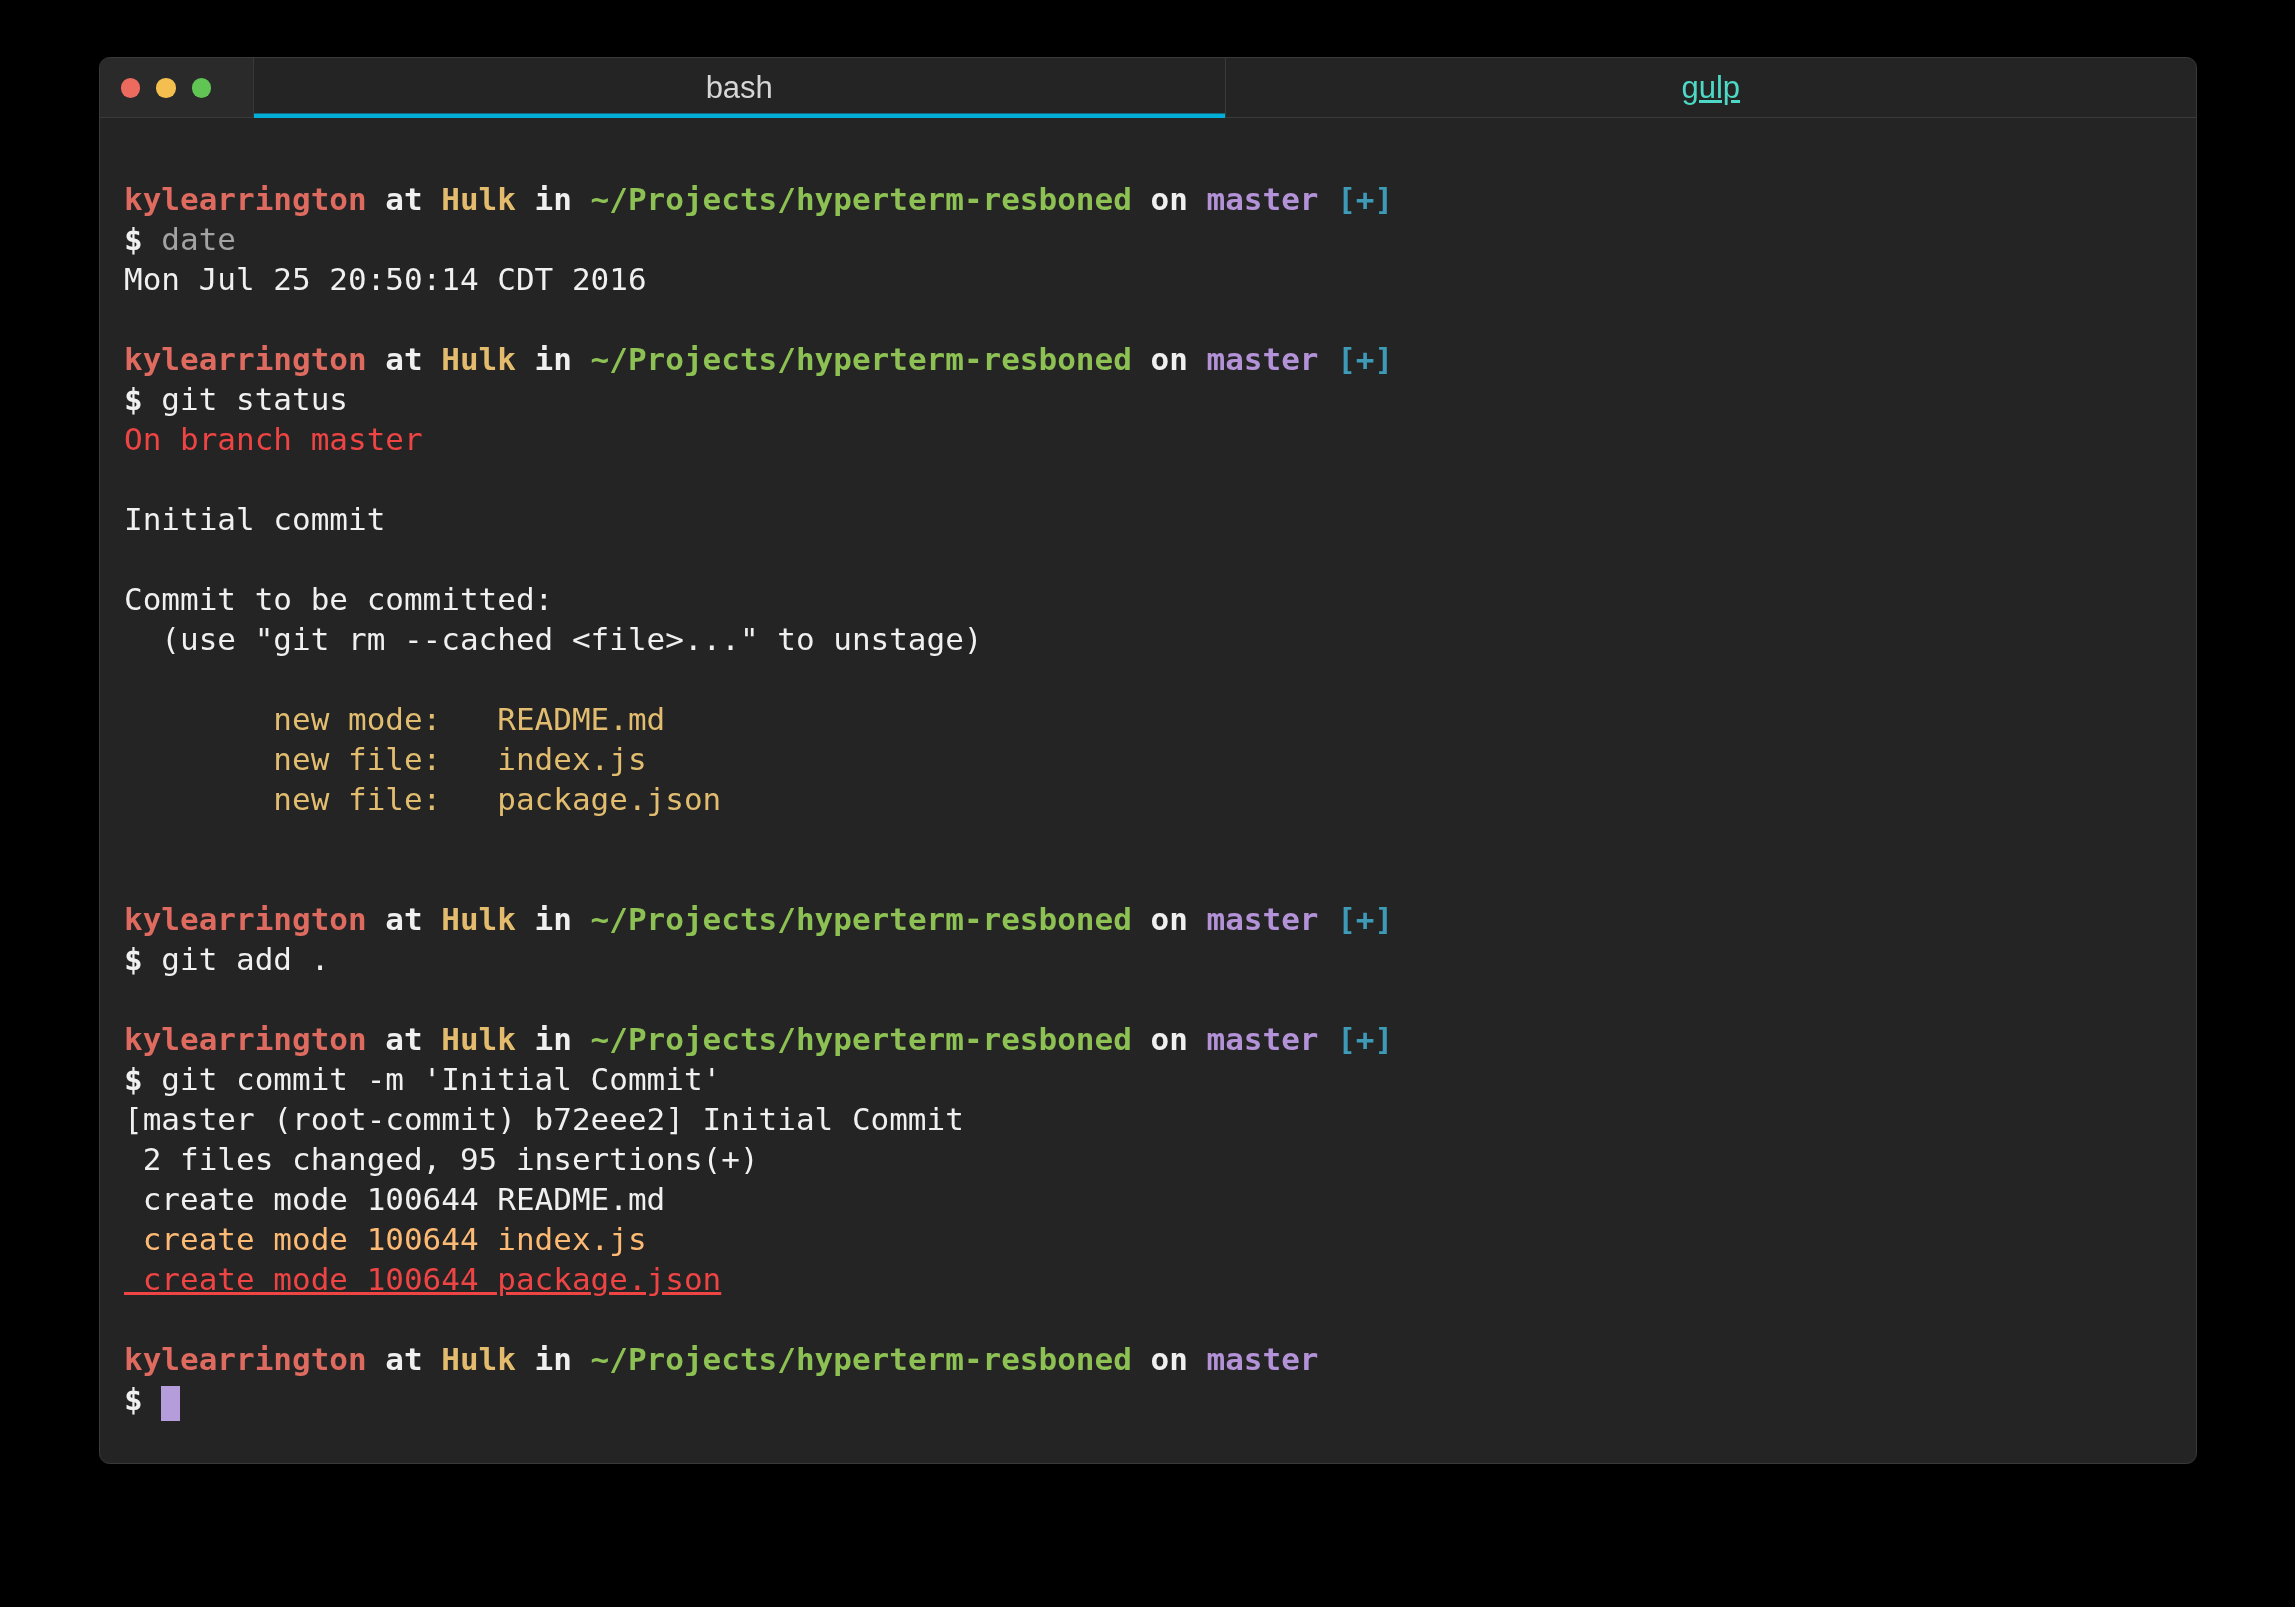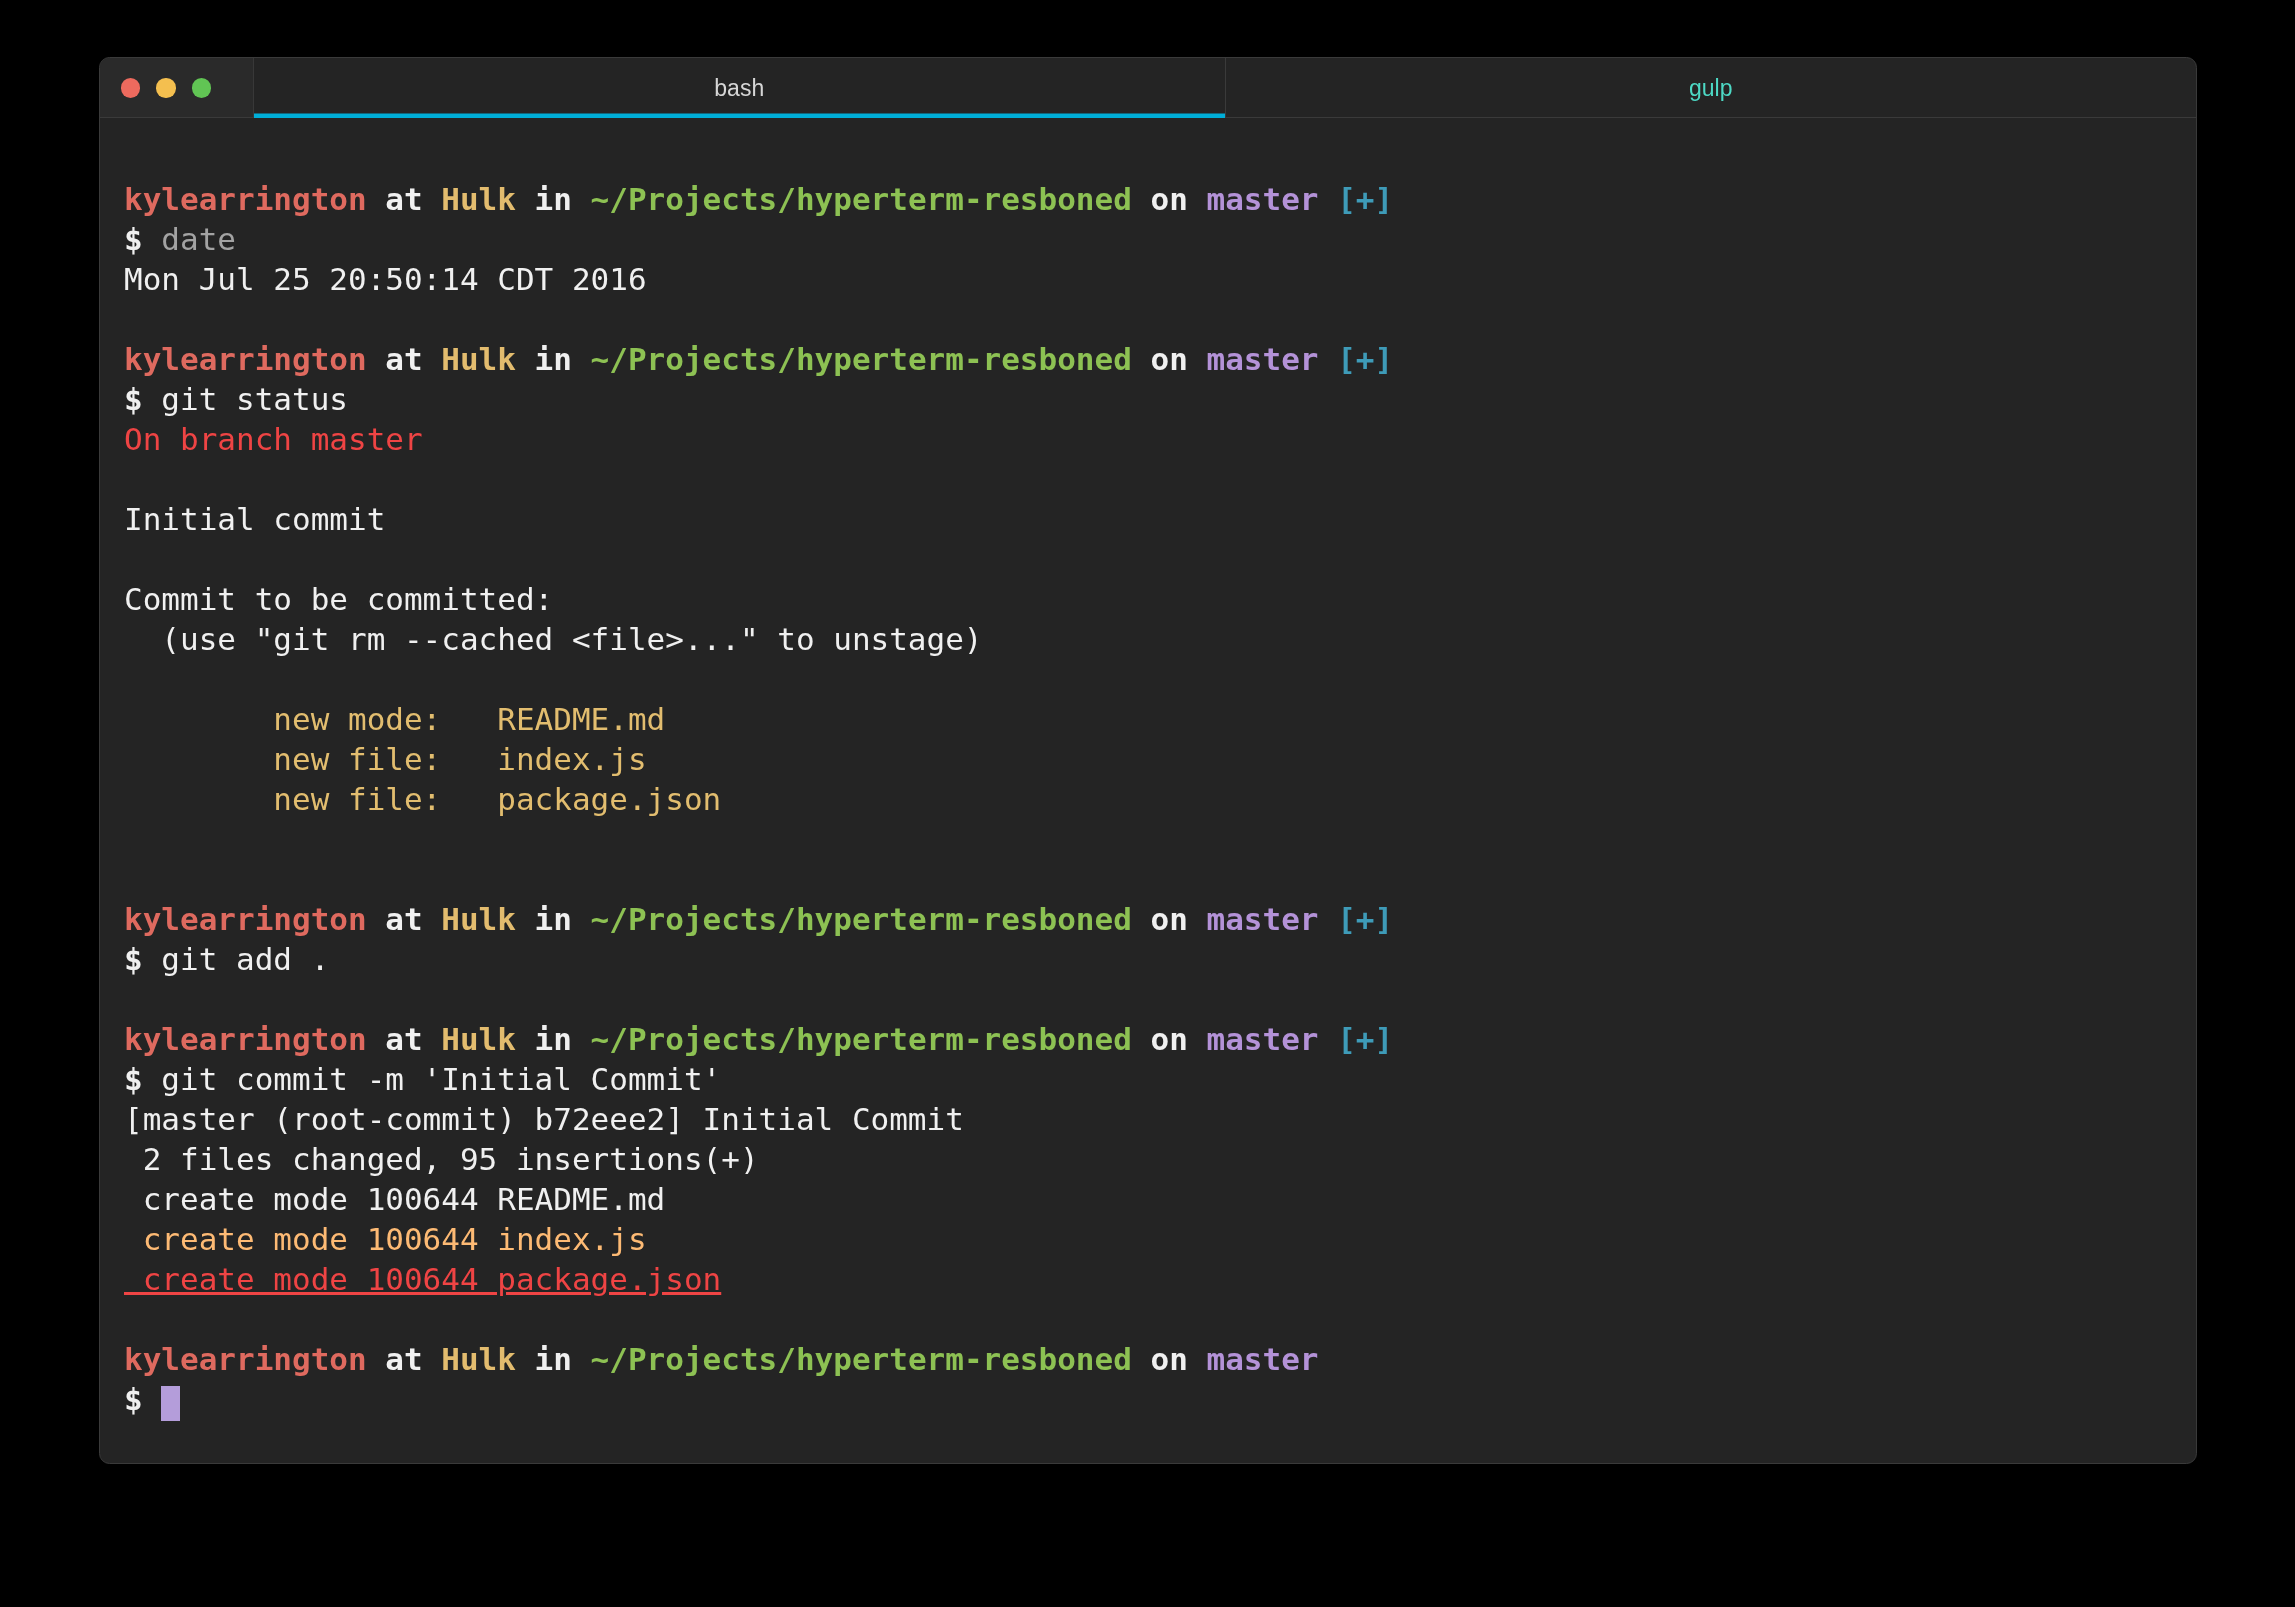--- a/index.html
+++ b/index.html
@@ -59,21 +59,21 @@
     height: 19.3px;
     border-radius: 50%;
     flex: 0 0 19.3px;
   }
   .tab {
     flex: 1 1 0;
     display: flex;
     align-items: center;
     justify-content: center;
     font-family: "Liberation Sans", sans-serif;
-    font-size: 23px;
+    font-size: 31px;
     color: #d6d6d6;
     box-shadow: inset 0 -0.9px 0 var(--hairline);
     cursor: default;
   }
   .tab.active {
     box-shadow: inset 0 -4.4px 0 var(--c-accent);
   }
   .tab + .tab {
     border-left: 0.9px solid var(--hairline);
   }
@@ -103,21 +103,21 @@
 <div class="window">
   <div class="tabbar">
     <div class="window-controls">
       <div class="traffic-dot" style="background: rgb(237, 106, 94);"></div>
       <div class="traffic-dot" style="background: rgb(244, 191, 79);"></div>
       <div class="traffic-dot" style="background: rgb(97, 197, 84);"></div>
     </div>
     <div class="tab active">
       <span>bash</span>
     </div>
-    <div class="tab" style="color: rgb(77, 217, 197);">
+    <div class="tab" style="color: rgb(77, 217, 197); text-decoration: underline;">
       <span>gulp</span>
     </div>
   </div>
   <div class="terminal">
       <div class="line"><span style="color: rgb(223, 106, 95); font-weight: bold;">kylearrington</span><span style="color: rgb(240, 240, 240); font-weight: bold;"> at </span><span style="color: rgb(227, 188, 110); font-weight: bold;">Hulk</span><span style="color: rgb(240, 240, 240); font-weight: bold;"> in </span><span style="color: rgb(141, 193, 83); font-weight: bold;">~/Projects/hyperterm-resboned</span><span style="color: rgb(240, 240, 240); font-weight: bold;"> on </span><span style="color: rgb(180, 146, 216); font-weight: bold;">master</span><span style="color: rgb(240, 240, 240); font-weight: bold;"> </span><span style="color: rgb(62, 155, 184); font-weight: bold;">[+]</span></div>
       <div class="line"><span style="color: rgb(240, 240, 240); font-weight: bold;">$</span><span style="color: #a3a3a3;"> date</span></div>
       <div class="line"><span style="color: rgb(240, 240, 240); margin-top: 24px;">Mon Jul 25 20:50:14 CDT 2016</span></div>
       <div class="line"></div>
       <div class="line"><span style="color: rgb(223, 106, 95); font-weight: bold;">kylearrington</span><span style="color: rgb(240, 240, 240); font-weight: bold;"> at </span><span style="color: rgb(227, 188, 110); font-weight: bold;">Hulk</span><span style="color: rgb(240, 240, 240); font-weight: bold;"> in </span><span style="color: rgb(141, 193, 83); font-weight: bold;">~/Projects/hyperterm-resboned</span><span style="color: rgb(240, 240, 240); font-weight: bold;"> on </span><span style="color: rgb(180, 146, 216); font-weight: bold;">master</span><span style="color: rgb(240, 240, 240); font-weight: bold;"> </span><span style="color: rgb(62, 155, 184); font-weight: bold;">[+]</span></div>
       <div class="line"><span style="color: rgb(240, 240, 240); font-weight: bold;">$</span><span style="color: rgb(240, 240, 240);"> git status</span></div>

